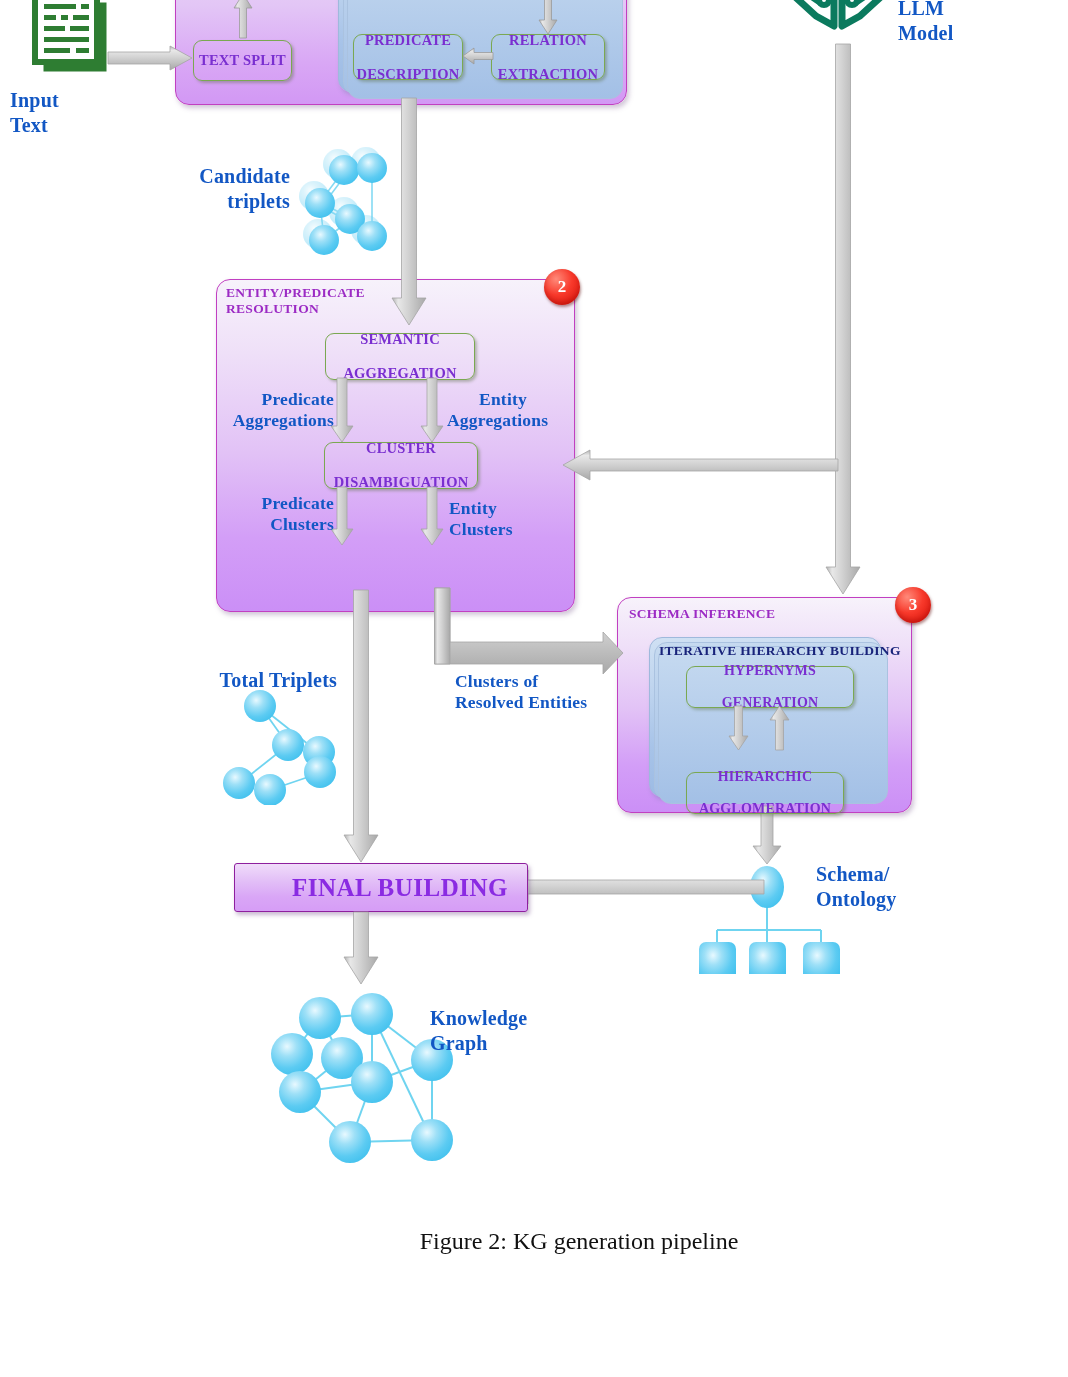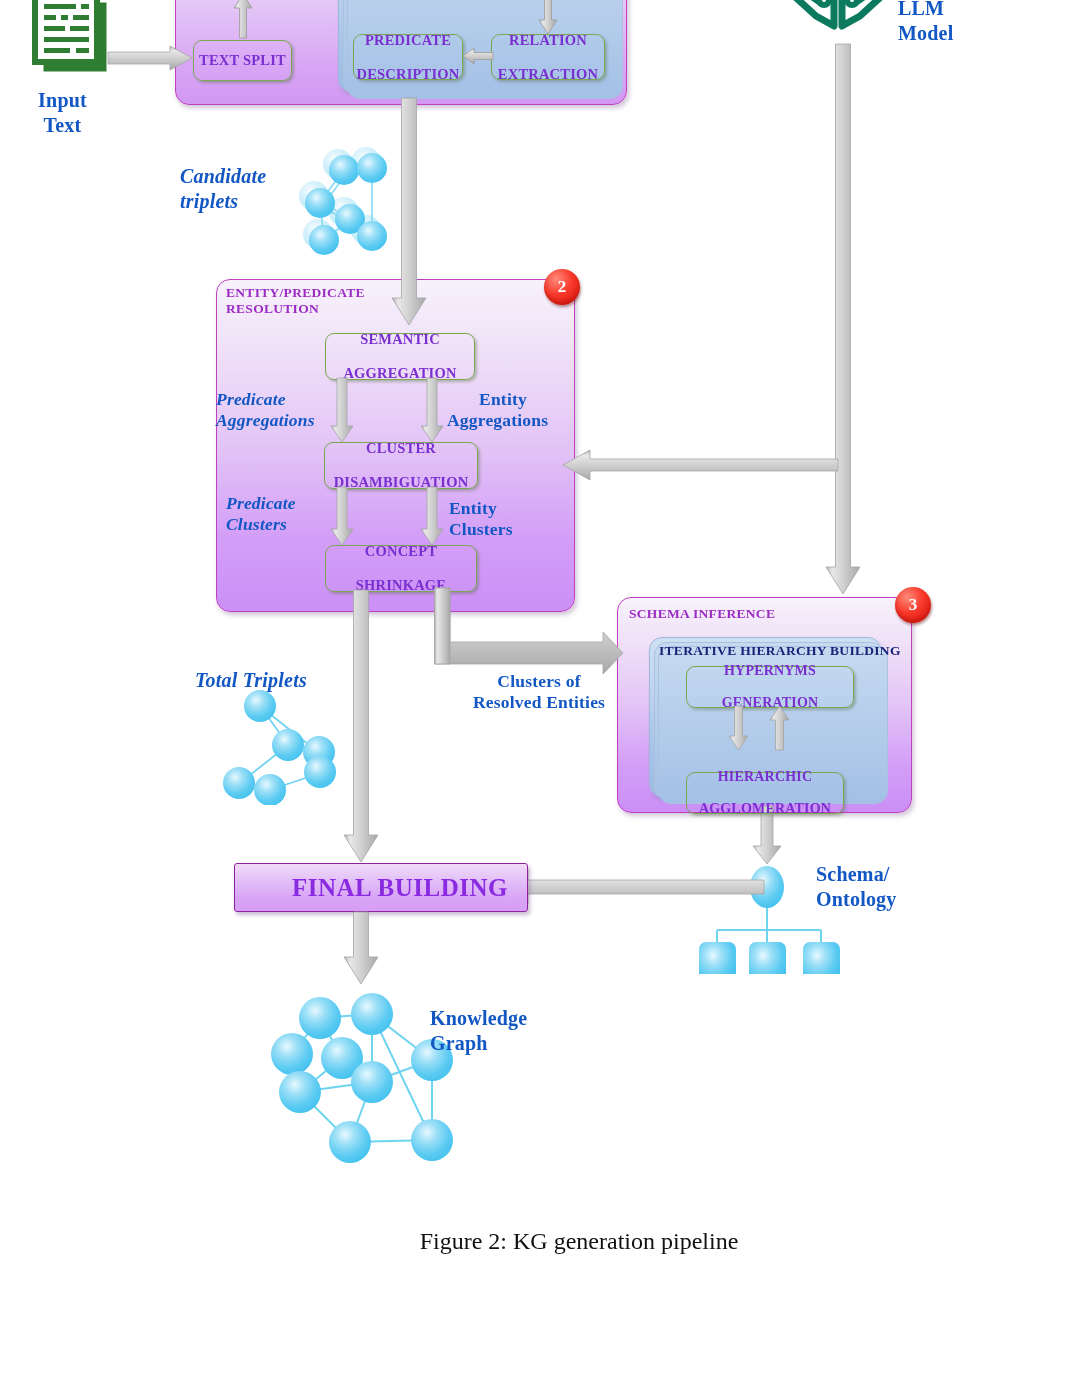--- a/index.html
+++ b/index.html
@@ -6,24 +6,24 @@
   body{width:1068px;height:1377px;position:relative;overflow:hidden;
        font-family:"Liberation Serif","DejaVu Serif",serif;}
   .stage{position:absolute;left:0;top:0;width:1068px;height:1377px;}
 
   
   .abs{position:absolute;}
 
   
   .blue-label{
     color:#1257c4;font-weight:bold;font-size:20px;line-height:25px;
-    text-align:center;letter-spacing:.2px;
+    text-align:left;letter-spacing:.2px;
   }
   .blue-label.left{text-align:left;}
-  .blue-label.right{text-align:left;font-style:italic;}
+  .blue-label.right{text-align:right;}
 
   
   .stage-box{
     border:1.6px solid #c13fc1;border-radius:14px;
     background:linear-gradient(180deg,#f7f2fb 0%,#efe0f8 22%,#e2c2f6 52%,#d39ef7 78%,#cb8ff6 100%);
     box-shadow:2px 3px 5px rgba(120,90,140,.35);
   }
   .stage-box.top{
     background:linear-gradient(180deg,#eddcf6 0%,#e3c6f6 40%,#d9a7f5 75%,#d298f4 100%);
   }
@@ -278,26 +278,20 @@
     </span>
   </div>
 
   <div class="green-box" style="left:324px;top:442px;width:152px;height:45px;">
     <span>
       <span>CLUSTER</span><br>
       <span>DISAMBIGUATION</span>
     </span>
   </div>
 
-  <div class="green-box" style="left:325px;top:545px;width:150px;height:45px;">
-    <span>
-      <span>CONCEPT</span><br>
-      <span>SHRINKAGE</span>
-    </span>
-  </div>
 
   <div class="arrow" style="left:331px;top:378px;">
     <svg width="22" height="64" viewBox="0 0 22 64">
         <path d="M6,0 L16,0 L16,48 L22,48 L11,64 L0,48 L6,48 Z" fill="url(#gArrowV)" stroke="#a4a4a4" stroke-width="0.8"></path>
       </svg>
   </div>
   <div class="arrow" style="left:421px;top:378px;">
     <svg width="22" height="64" viewBox="0 0 22 64">
         <path d="M6,0 L16,0 L16,48 L22,48 L11,64 L0,48 L6,48 Z" fill="url(#gArrowV)" stroke="#a4a4a4" stroke-width="0.8"></path>
       </svg>

